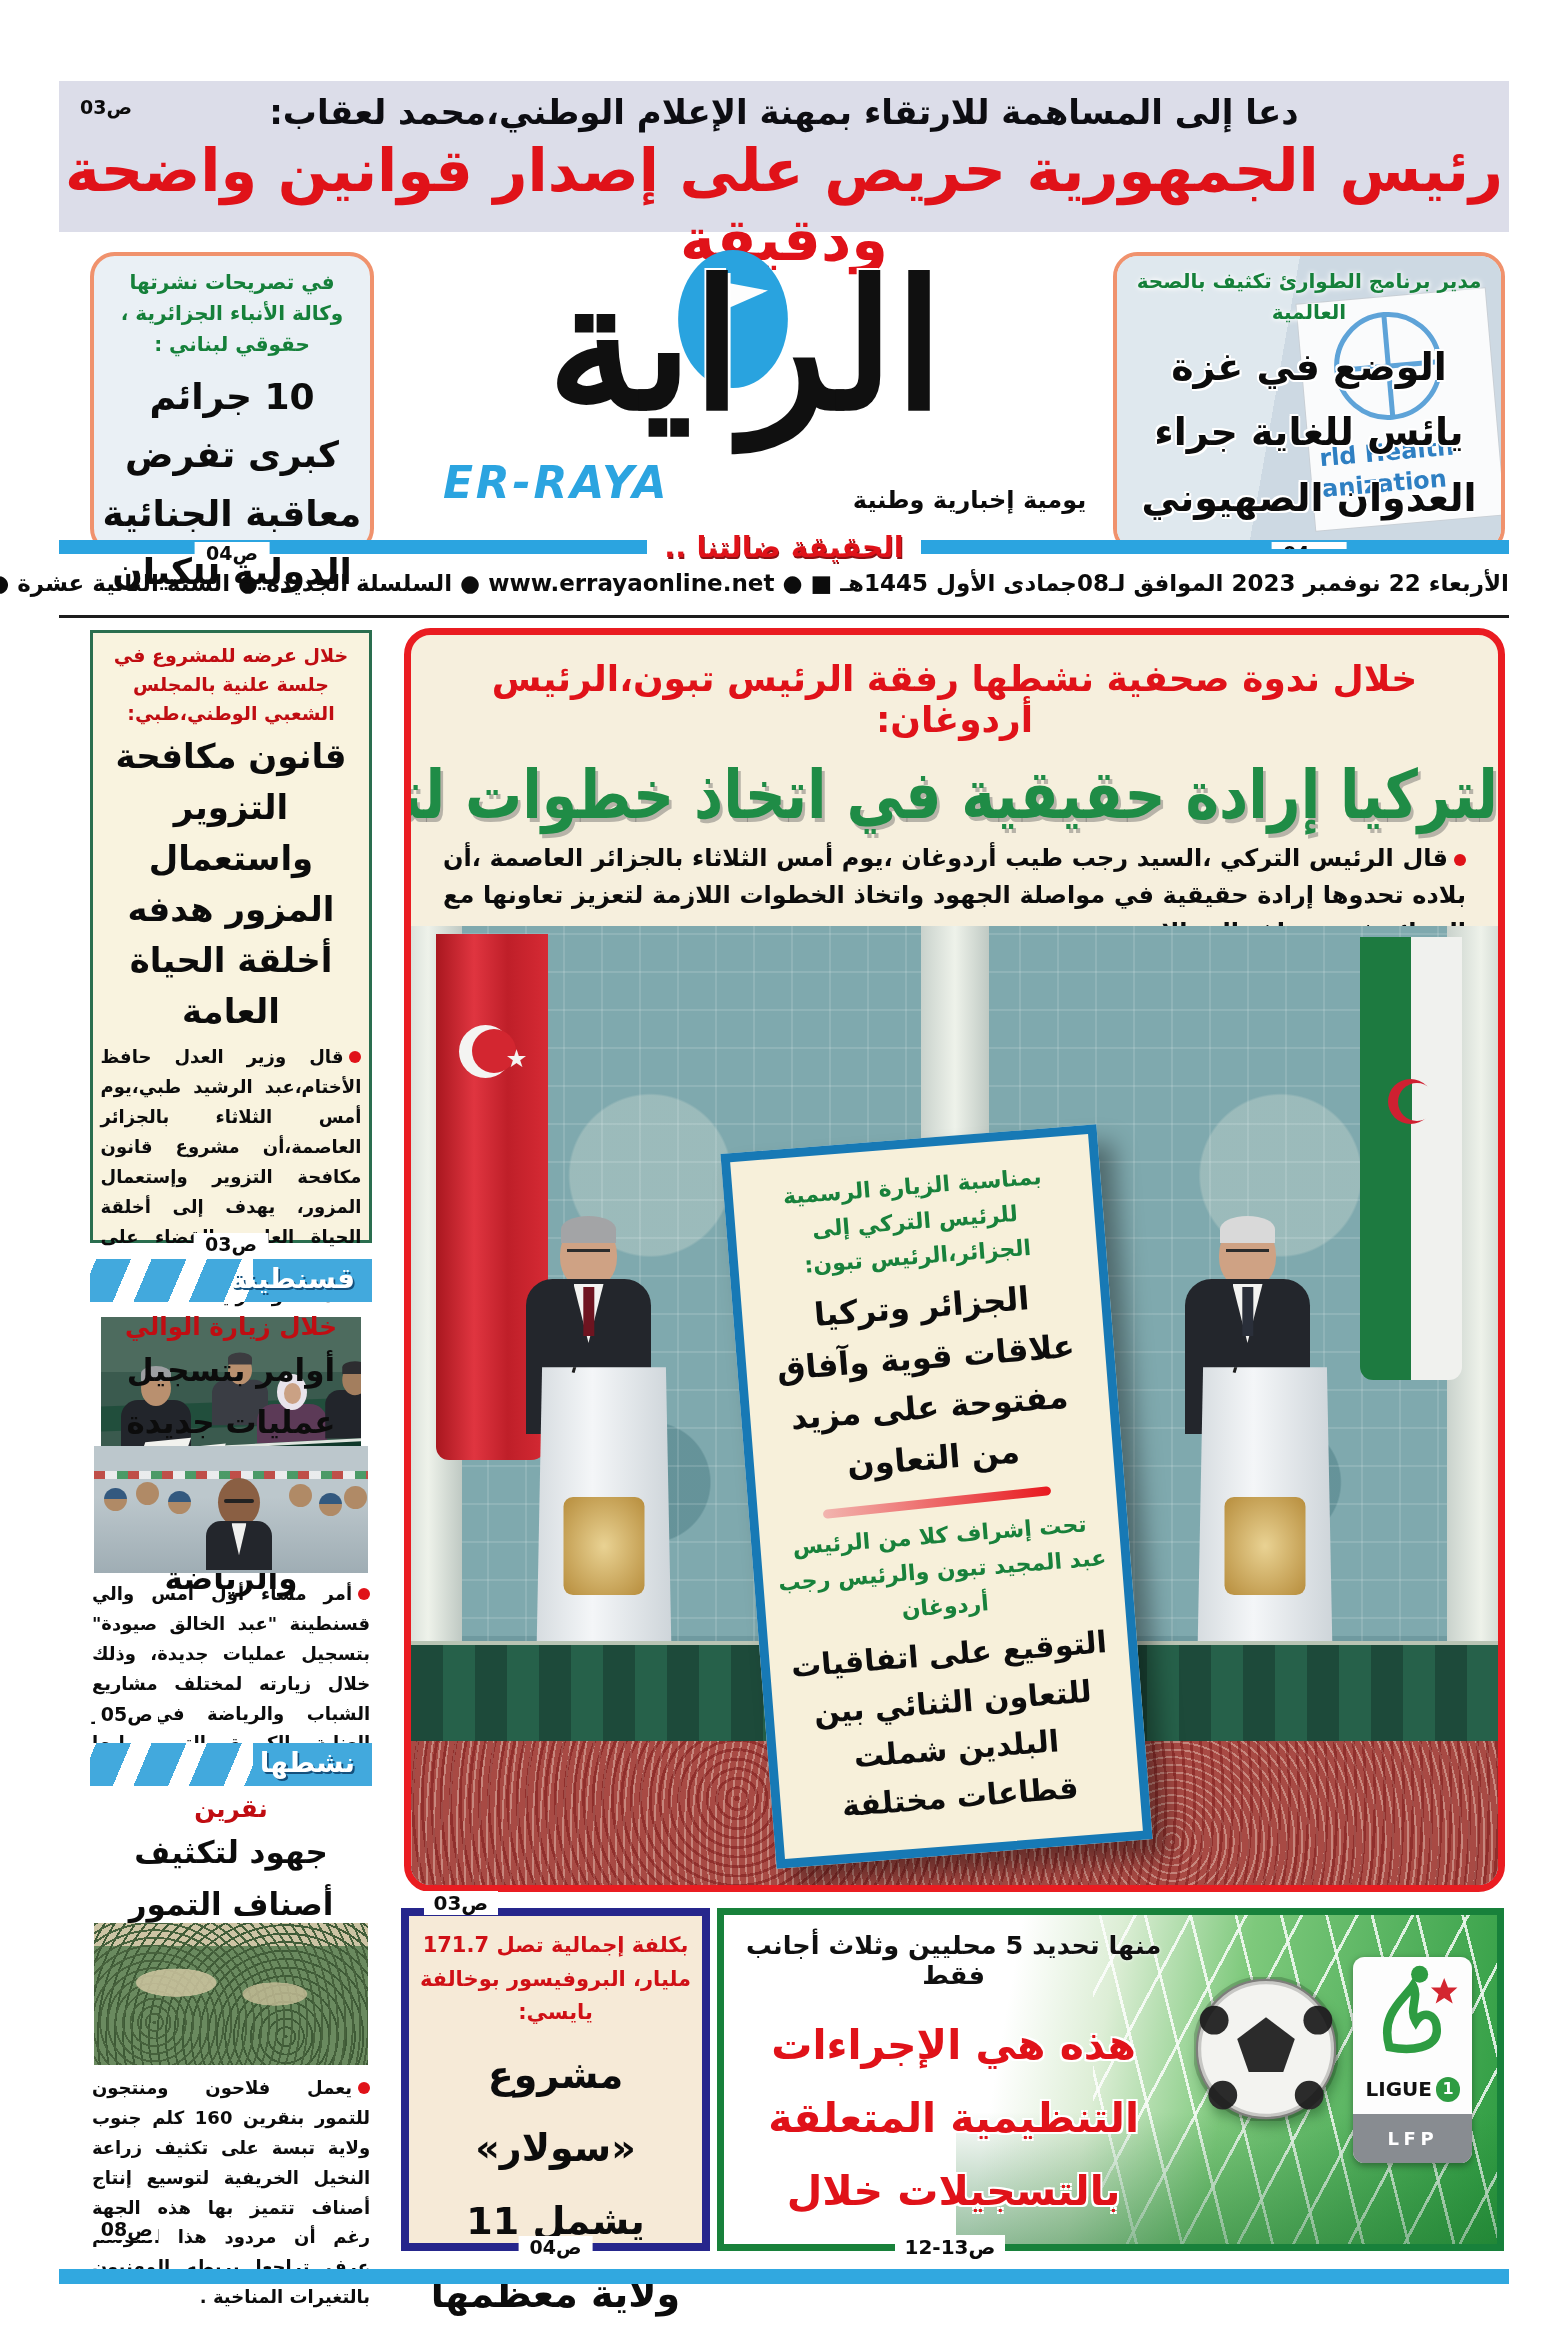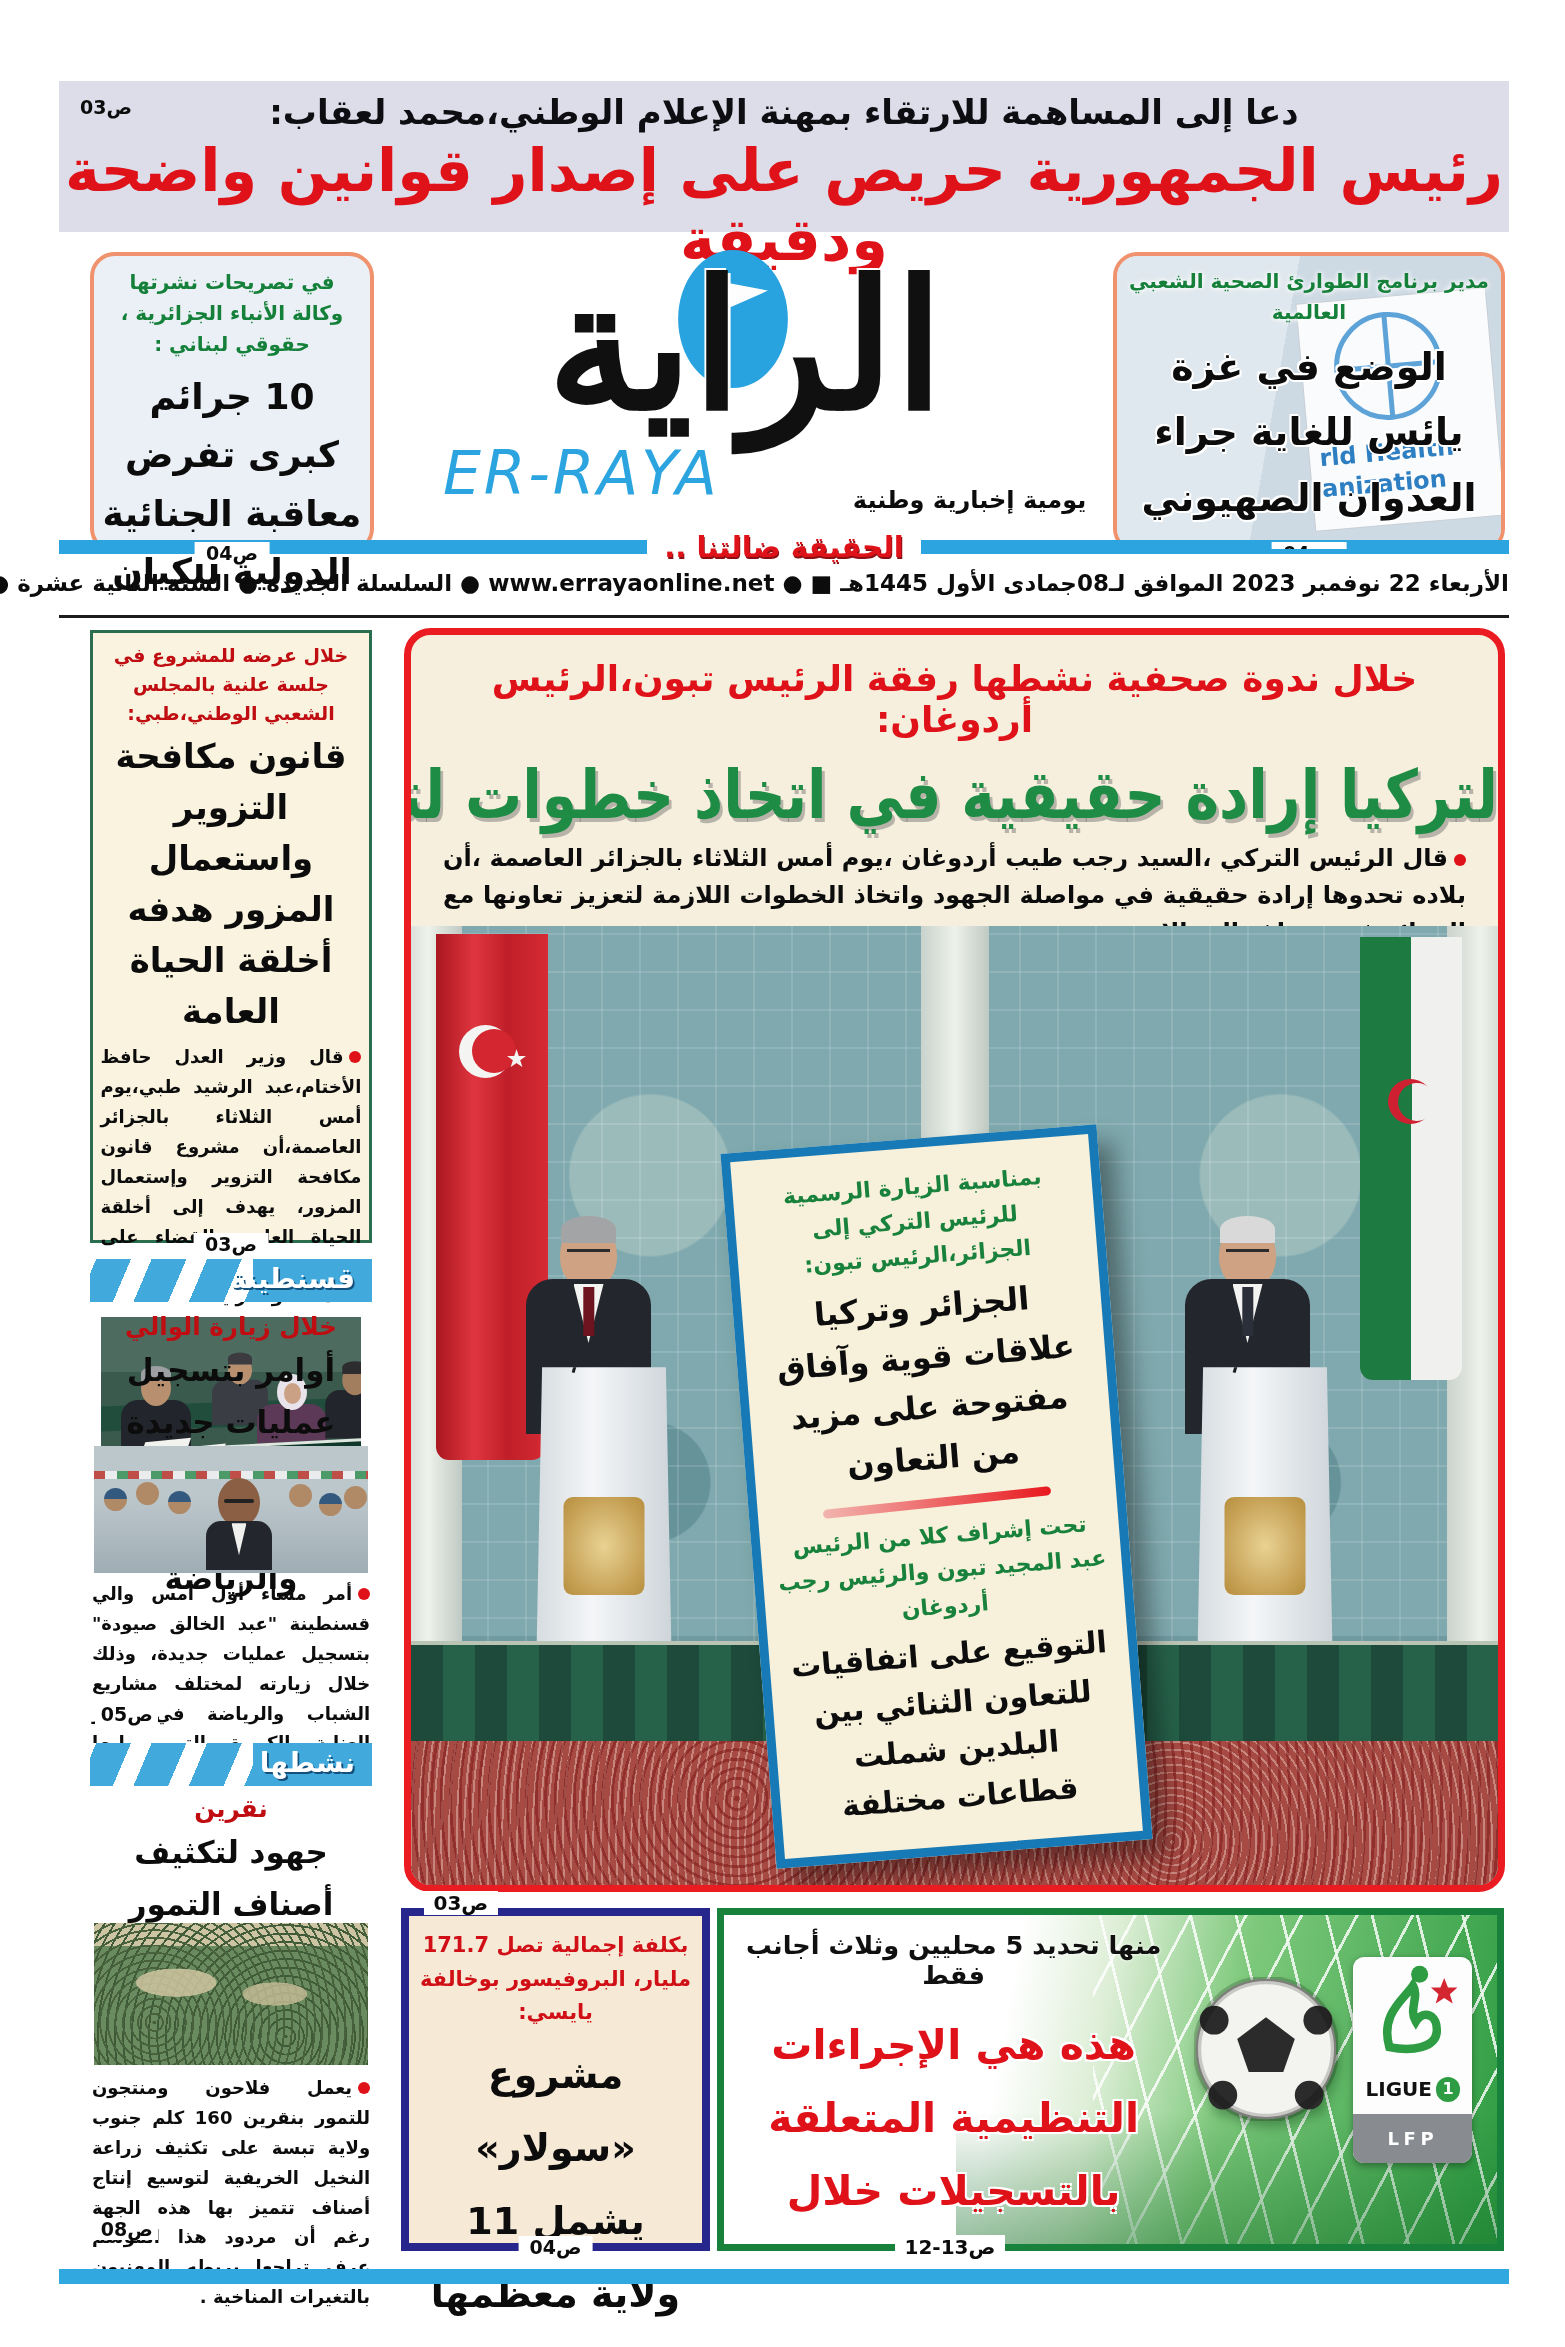--- a/index.html
+++ b/index.html
@@ -32,21 +32,21 @@
   .who-emblem::after{content:"";position:absolute;left:-3.8px;right:-3.8px;top:50%;height:4.7px;background:#5ea3d8;transform:translateY(-50%);}
   .who-text{position:absolute;left:9.5px;bottom:24.6px;color:#2e7fc2;font-weight:bold;font-size:24px;
             text-align:left;direction:ltr;line-height:1.3;}
 
   
   .logo-wrap{position:absolute;left:401px;top:231px;width:689px;height:303px;margin-top:12px;}
   .logo-flag{position:absolute;left:276px;top:5.7px;width:112px;height:140px;z-index:1;}
   .logo-ar{position:absolute;left:0;top:-13.2px;width:100%;text-align:center;z-index:2;
            font-family:"DejaVu Serif",serif;font-size:178px;font-weight:bold;color:#101010;line-height:1.3;
            text-shadow:2.8px 2.8px 0 #fff,-1.9px -1.9px 0 #fff;}
-  .logo-latin{position:absolute;left:42px;bottom:38px;color:#2ba4e0;font-size:60px;font-weight:normal;
+  .logo-latin{position:absolute;left:42px;bottom:38px;color:#2ba4e0;font-size:44px;font-weight:bold;
               font-style:italic;letter-spacing:2.8px;direction:ltr;z-index:3;}
   .logo-tagline{position:absolute;right:3.8px;bottom:32px;font-size:24px;font-weight:bold;z-index:3;}
 
   
   .slogan-row{position:absolute;left:59px;top:530px;width:1450px;height:34px;display:flex;align-items:center;gap:17px;}
   .slogan-bar{flex:1;height:14px;background:#2ba4e0;}
   .slogan-text{color:#e01219;font-size:29px;font-weight:bold;white-space:nowrap;text-shadow:0.9px 1.9px 0 #8c1013;}
   .dateline{position:absolute;left:59px;top:570px;width:1450px;text-align:center;font-size:23px;
             font-weight:bold;white-space:nowrap;}
   .rule{position:absolute;left:59px;top:615px;width:1450px;height:2.8px;background:#1c1c1c;}
@@ -221,21 +221,21 @@
   <div class="side-box right-news">
     <div class="who-bg">
       <div class="who-sign">
         <span class="who-emblem"></span>
         <div class="who-text">
           <span>rld Health</span><br>
           <span>anization</span>
         </div>
       </div>
     </div>
-    <div class="box-kicker">مدير برنامج الطوارئ الصحية الشعبي العالمية</div>
+    <div class="box-kicker">مدير برنامج الطوارئ تكثيف بالصحة العالمية</div>
     <div class="box-headline">الوضع في غزة يائس للغاية جراء العدوان الصهيوني</div>
     <span class="chip">ص04</span>
   </div>
 
   <div class="slogan-row">
     <div class="slogan-bar"></div>
     <div class="slogan-text">الحقيقة ضالتنا ..</div>
     <div class="slogan-bar"></div>
   </div>
   <div class="dateline">الأربعاء 22 نوفمبر 2023 الموافق لـ08جمادى الأول 1445هـ ■ ● www.errayaonline.net ● السلسلة الجديدة ● السنة الثانية عشرة ● العدد 2907 - الثمن : 20</div>

